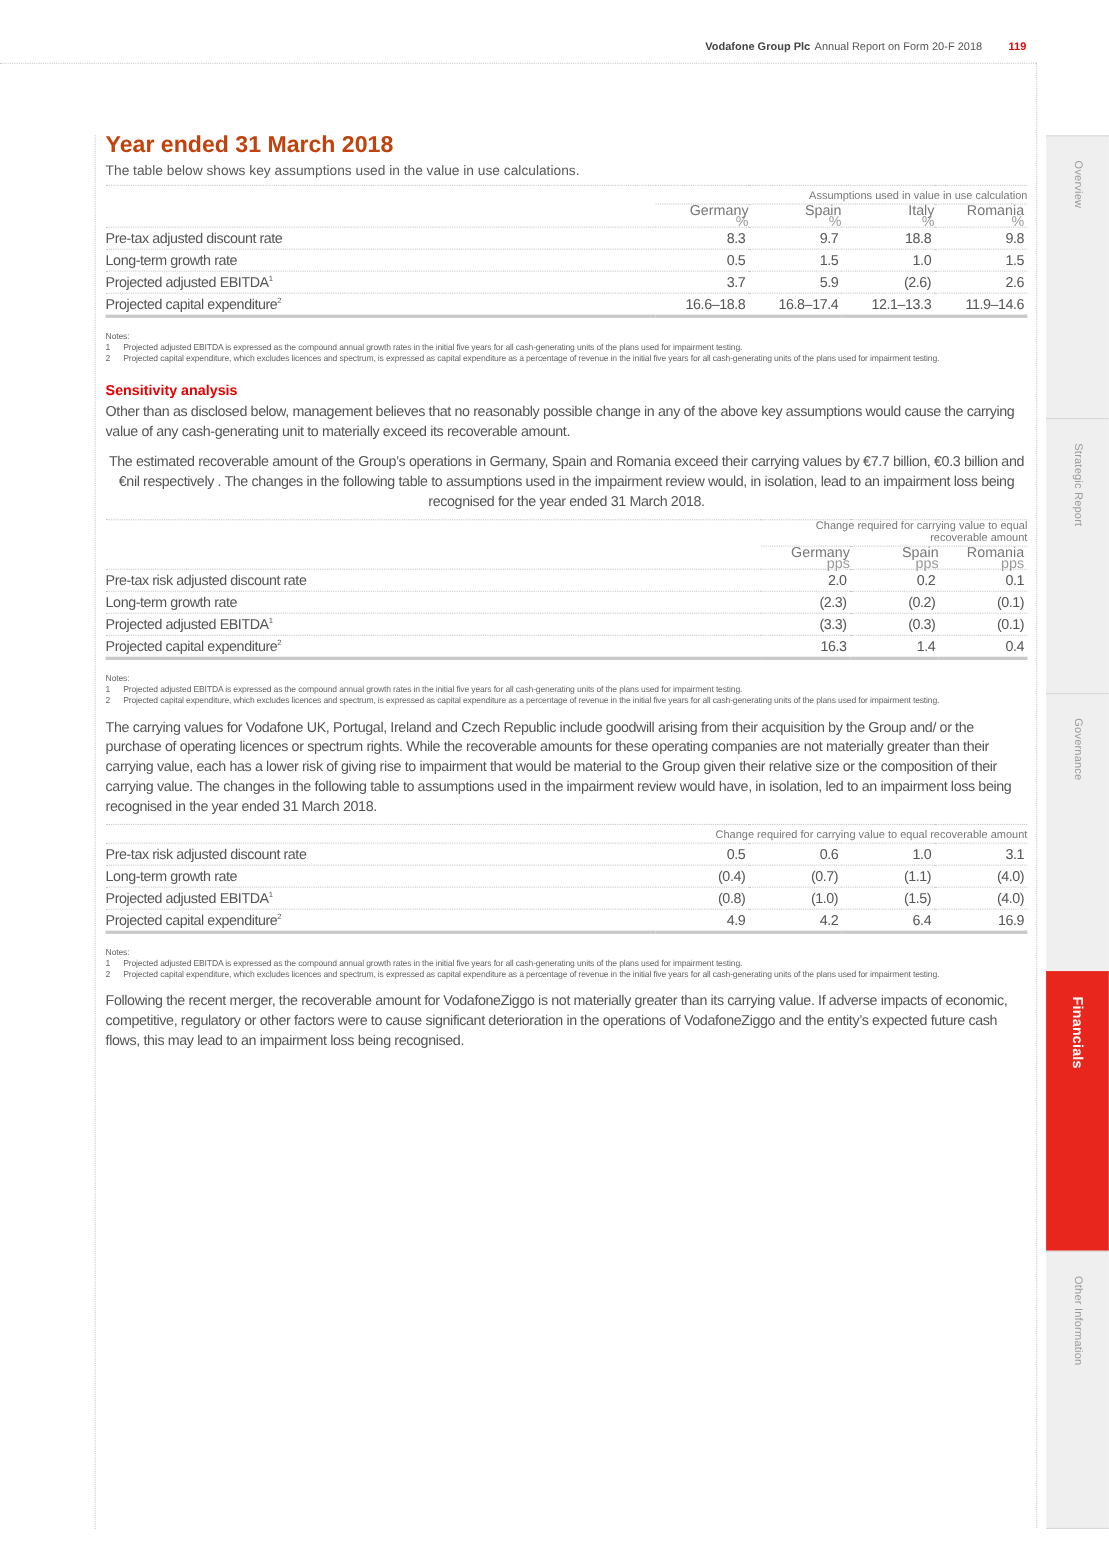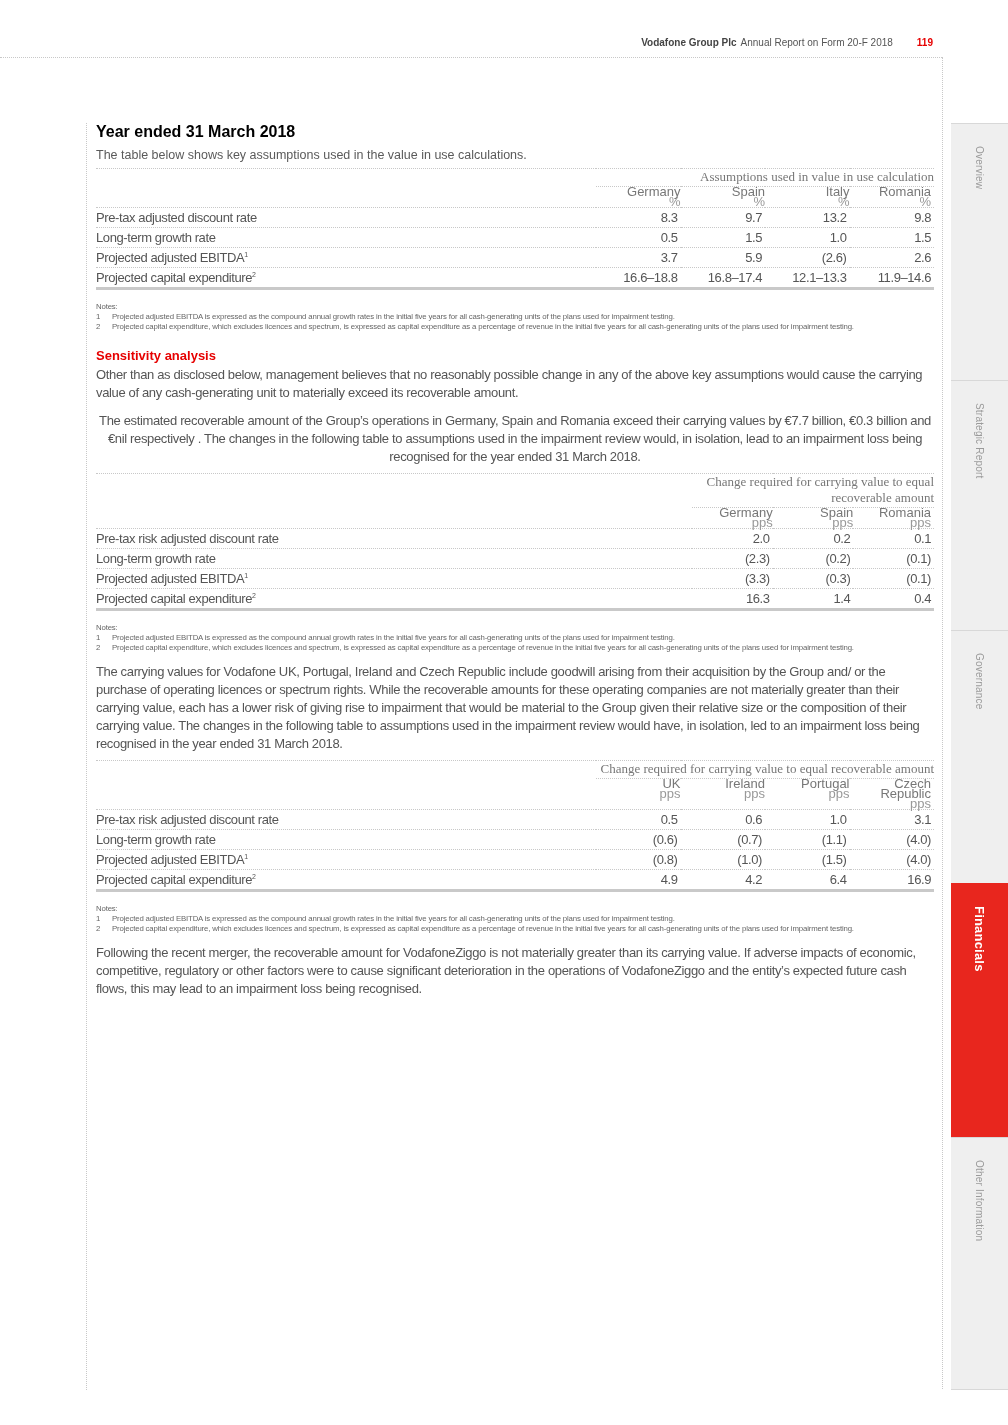--- a/index.html
+++ b/index.html
@@ -34,33 +34,33 @@
     writing-mode: vertical-rl; font-size: 10px; color: #9a9a9a;
     margin-top: 22px; letter-spacing: 0.2px; white-space: nowrap;
   }
   .side-tab.active { background: #e8261e; border-top: 1px solid #e8261e; }
   .side-tab.active span { color: #ffffff; font-weight: bold; font-size: 13px; }
   .side-bottom { left: 951px; top: 1389px; width: 57px; border-top: 1px solid #d8d8d8; }
 
   
   .content { position: absolute; left: 96px; top: 121px; width: 838px; }
   h1.section-title {
-    margin: 0; font-size: 16px; font-weight: bold; color: #000000; line-height: 22px;
+    margin: 0; font-size: 21px; font-weight: bold; color: #c2410c; line-height: 22px;
   }
   .intro { font-size: 12.5px; color: #5a5a5a; margin-top: 4px; line-height: 16px; }
   h2.sub-title { margin: 0; font-size: 13px; font-weight: bold; color: #e60000; line-height: 16px; }
   p.body { margin: 0; font-size: 13px; line-height: 18px; color: #555; letter-spacing: -0.35px; }
 
   
   table.fin { width: 838px; border-collapse: collapse; table-layout: fixed; }
   table.fin td, table.fin th { padding: 0; }
   .hdr-group td { border-top: 1px dotted #c8c8c8; height: 15px; }
   .hdr-group .grp {
-    font-size: 13px; color: #777; text-align: right; vertical-align: bottom;
-    border-bottom: 1px dotted #c8c8c8; padding-bottom: 1px; font-family: Liberation Serif, serif;
+    font-size: 10px; color: #777; text-align: right; vertical-align: bottom;
+    border-bottom: 1px dotted #c8c8c8; padding-bottom: 1px;
   }
   .hdr-cols td { font-size: 13px; color: #777; text-align: right; line-height: 10px; padding-top: 3px; padding-bottom: 1px; vertical-align: top; }
   .hdr-cols td .unit { display: block; color: #999; }
   .data-row td {
     border-top: 1px dotted #c8c8c8; height: 19px;
     font-size: 13px; color: #555; white-space: nowrap; letter-spacing: -0.4px; margin-left: 48px;
   }
   .data-row td.num { text-align: right; padding-right: 3px; }
   .data-row:last-child td { border-bottom: 3px solid #c9c9c9; }
   sup { font-size: 7px; vertical-align: super; line-height: 0; }
@@ -122,21 +122,21 @@
       <td></td>
       <td><span>Germany</span><span class="unit">%</span></td>
       <td><span>Spain</span><span class="unit">%</span></td>
       <td><span>Italy</span><span class="unit">%</span></td>
       <td style="padding-right:3px;"><span>Romania</span><span class="unit">%</span></td>
     </tr>
     <tr class="data-row">
       <td><span>Pre-tax adjusted discount rate</span></td>
       <td class="num">8.3</td>
           <td class="num">9.7</td>
-          <td class="num">13.2</td>
+          <td class="num">18.8</td>
           <td class="num">9.8</td>
     </tr>
     <tr class="data-row">
       <td><span>Long-term growth rate</span></td>
       <td class="num">0.5</td>
           <td class="num">1.5</td>
           <td class="num">1.0</td>
           <td class="num">1.5</td>
     </tr>
     <tr class="data-row">
@@ -237,37 +237,30 @@
         <col>
         <col>
         <col>
         <col>
       </colgroup>
     <tbody>
         <tr class="hdr-group">
       <td></td>
       <td colspan="4" class="grp">Change required for carrying value to equal recoverable amount</td>
     </tr>
-    <tr class="hdr-cols">
-      <td></td>
-      <td><span>UK</span><span class="unit">pps</span></td>
-      <td><span>Ireland</span><span class="unit">pps</span></td>
-      <td><span>Portugal</span><span class="unit">pps</span></td>
-      <td style="padding-right:3px;"><span>Czech Republic</span><span class="unit">pps</span></td>
-    </tr>
     <tr class="data-row">
       <td><span>Pre-tax risk adjusted discount rate</span></td>
       <td class="num">0.5</td>
           <td class="num">0.6</td>
           <td class="num">1.0</td>
           <td class="num">3.1</td>
     </tr>
     <tr class="data-row">
       <td><span>Long-term growth rate</span></td>
-      <td class="num">(0.6)</td>
+      <td class="num">(0.4)</td>
           <td class="num">(0.7)</td>
           <td class="num">(1.1)</td>
           <td class="num">(4.0)</td>
     </tr>
     <tr class="data-row">
       <td><span>Projected adjusted EBITDA</span><sup>1</sup></td>
       <td class="num">(0.8)</td>
           <td class="num">(1.0)</td>
           <td class="num">(1.5)</td>
           <td class="num">(4.0)</td>

